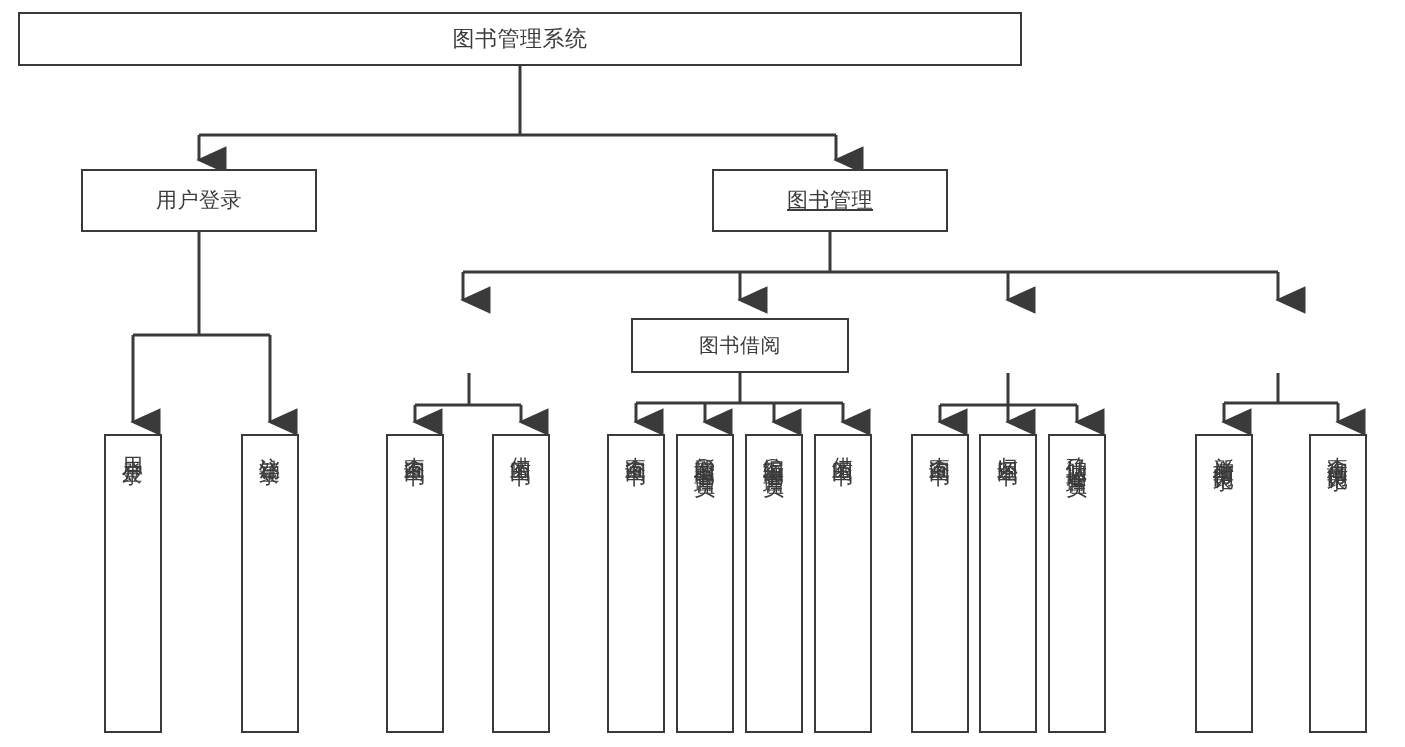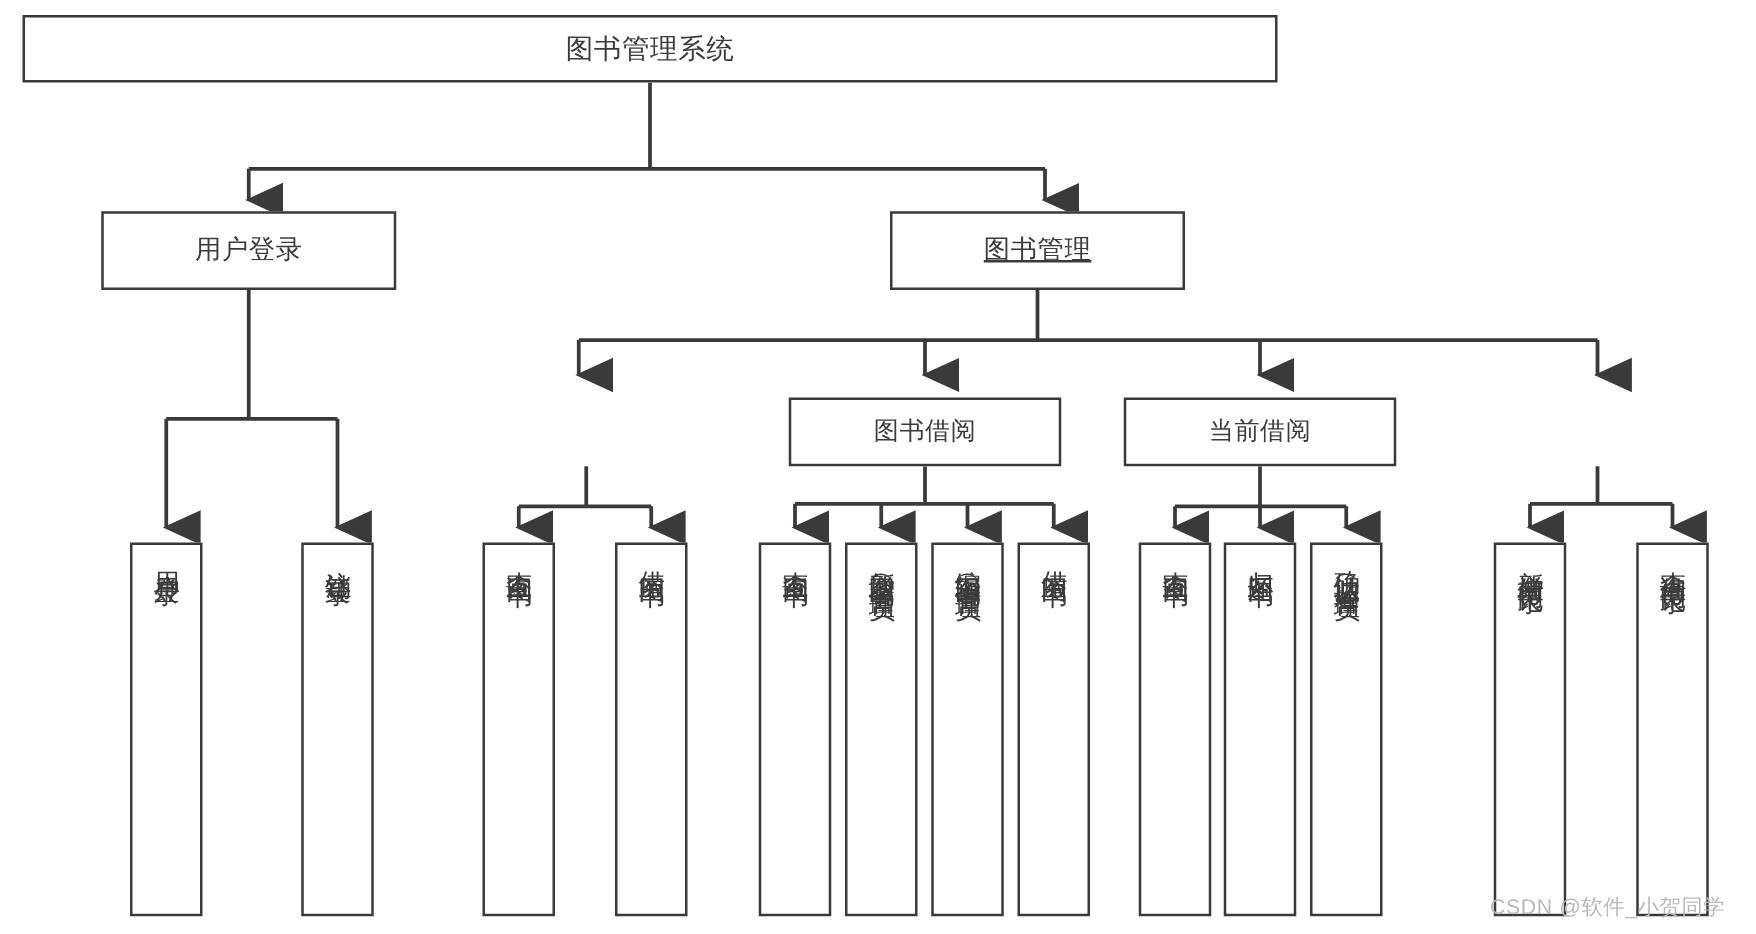--- a/index.html
+++ b/index.html
@@ -131,23 +131,20 @@
   <div class="node level1" style="left:81px; top:169px; width:236px; height:63px;">
     <span class="label">用户登录</span>
   </div>
   <div class="node level1" style="left:712px; top:169px; width:236px; height:63px;text-decoration:underline;">
     <span class="label">图书管理</span>
   </div>
 
   <div class="node level2" style="left:631px; top:318px; width:218px; height:55px;">
     <span class="label">图书借阅</span>
   </div>
-  <div class="node level2" style="left:899px; top:318px; width:218px; height:55px;">
-    <span class="label">当前借阅</span>
-  </div>
 
   <div class="node leaf" style="left:104px; top:434px; width:58px; height:299px;">
     <span class="label">用户登录</span>
   </div>
   <div class="node leaf" style="left:241px; top:434px; width:58px; height:299px;">
     <span class="label">注销登录</span>
   </div>
 
   <div class="node leaf" style="left:386px; top:434px; width:58px; height:299px;">
     <span class="label">查询图书</span>
@@ -179,15 +176,14 @@
     <span class="label">确认归还（管理员）</span>
   </div>
 
   <div class="node leaf" style="left:1195px; top:434px; width:58px; height:299px;">
     <span class="label">新增借阅记录</span>
   </div>
   <div class="node leaf" style="left:1309px; top:434px; width:58px; height:299px;">
     <span class="label">查询借阅记录</span>
   </div>
 
-  <div class="watermark" style="left:1192px; top:714px;">CSDN @软件_小贺同学</div>
 
 </div>
 
 </body></html>

